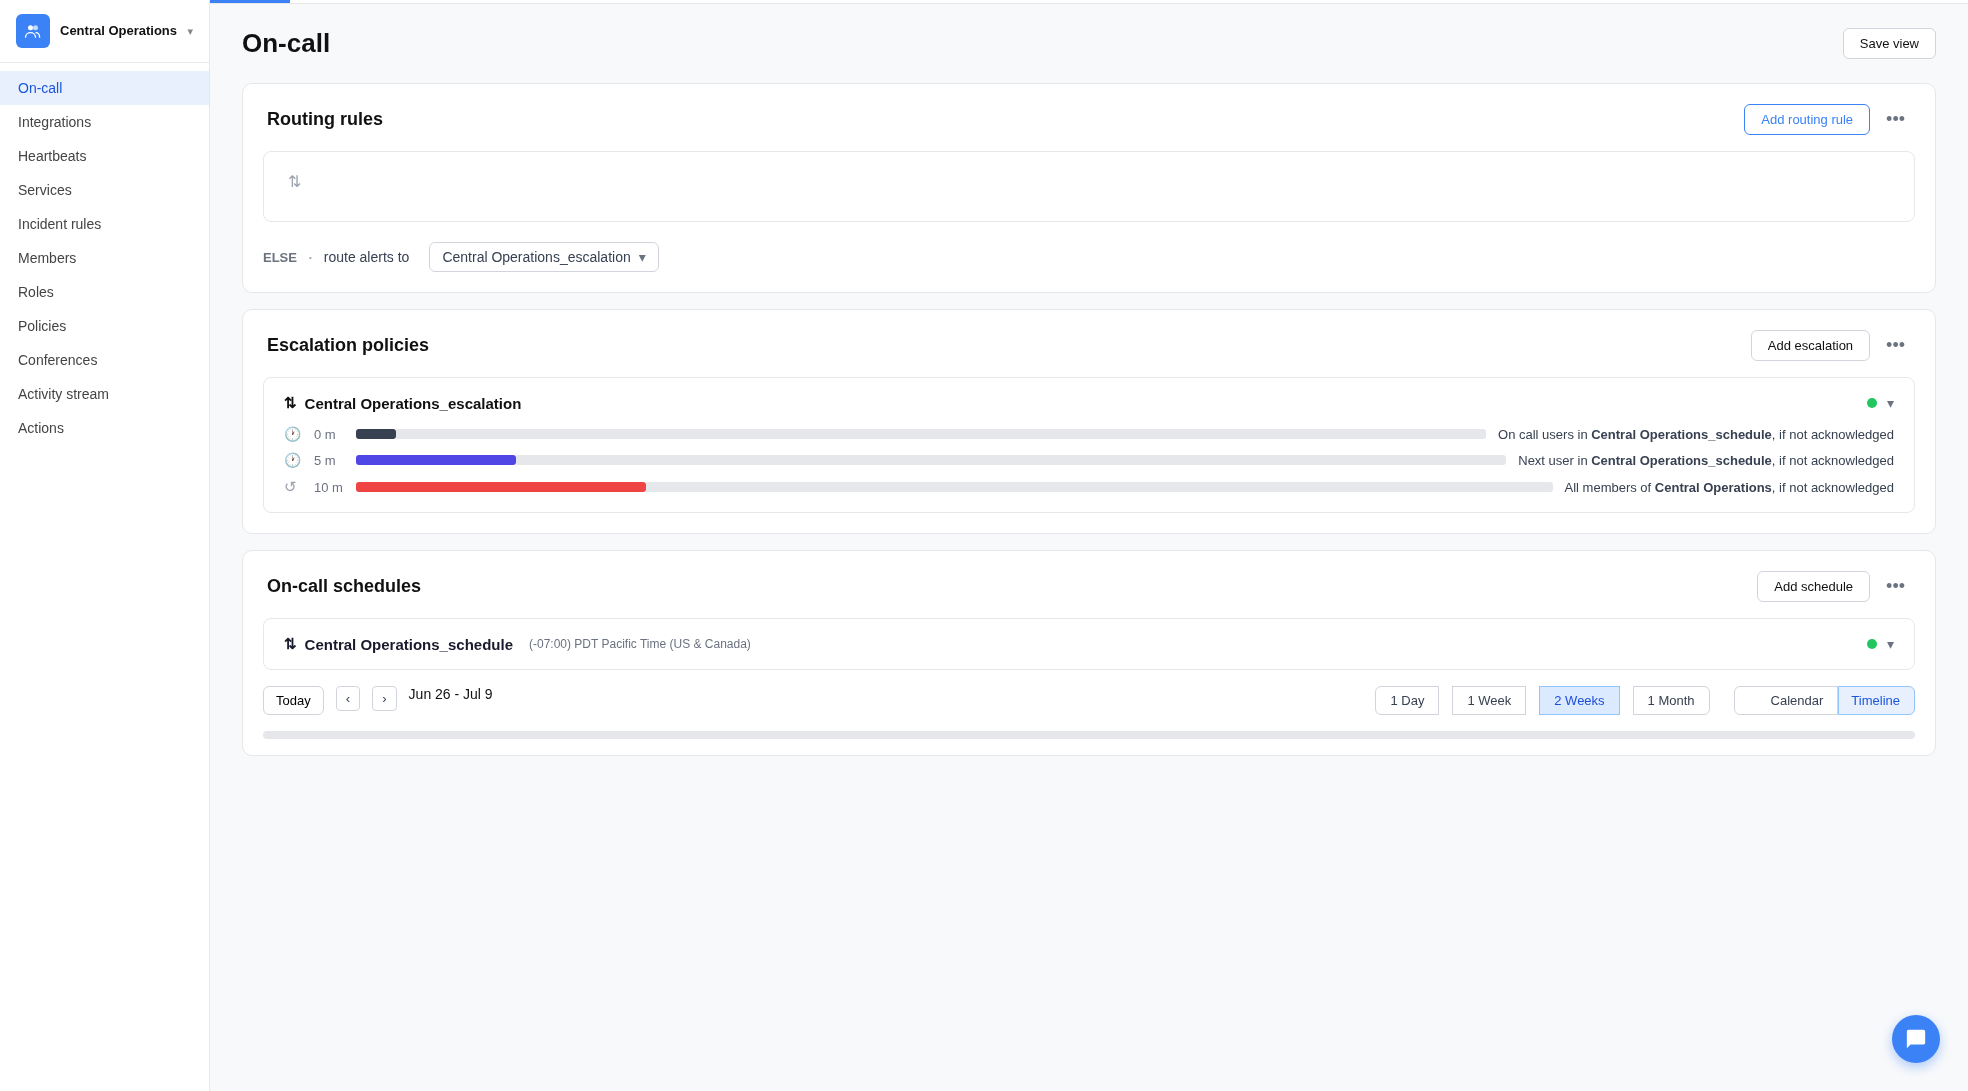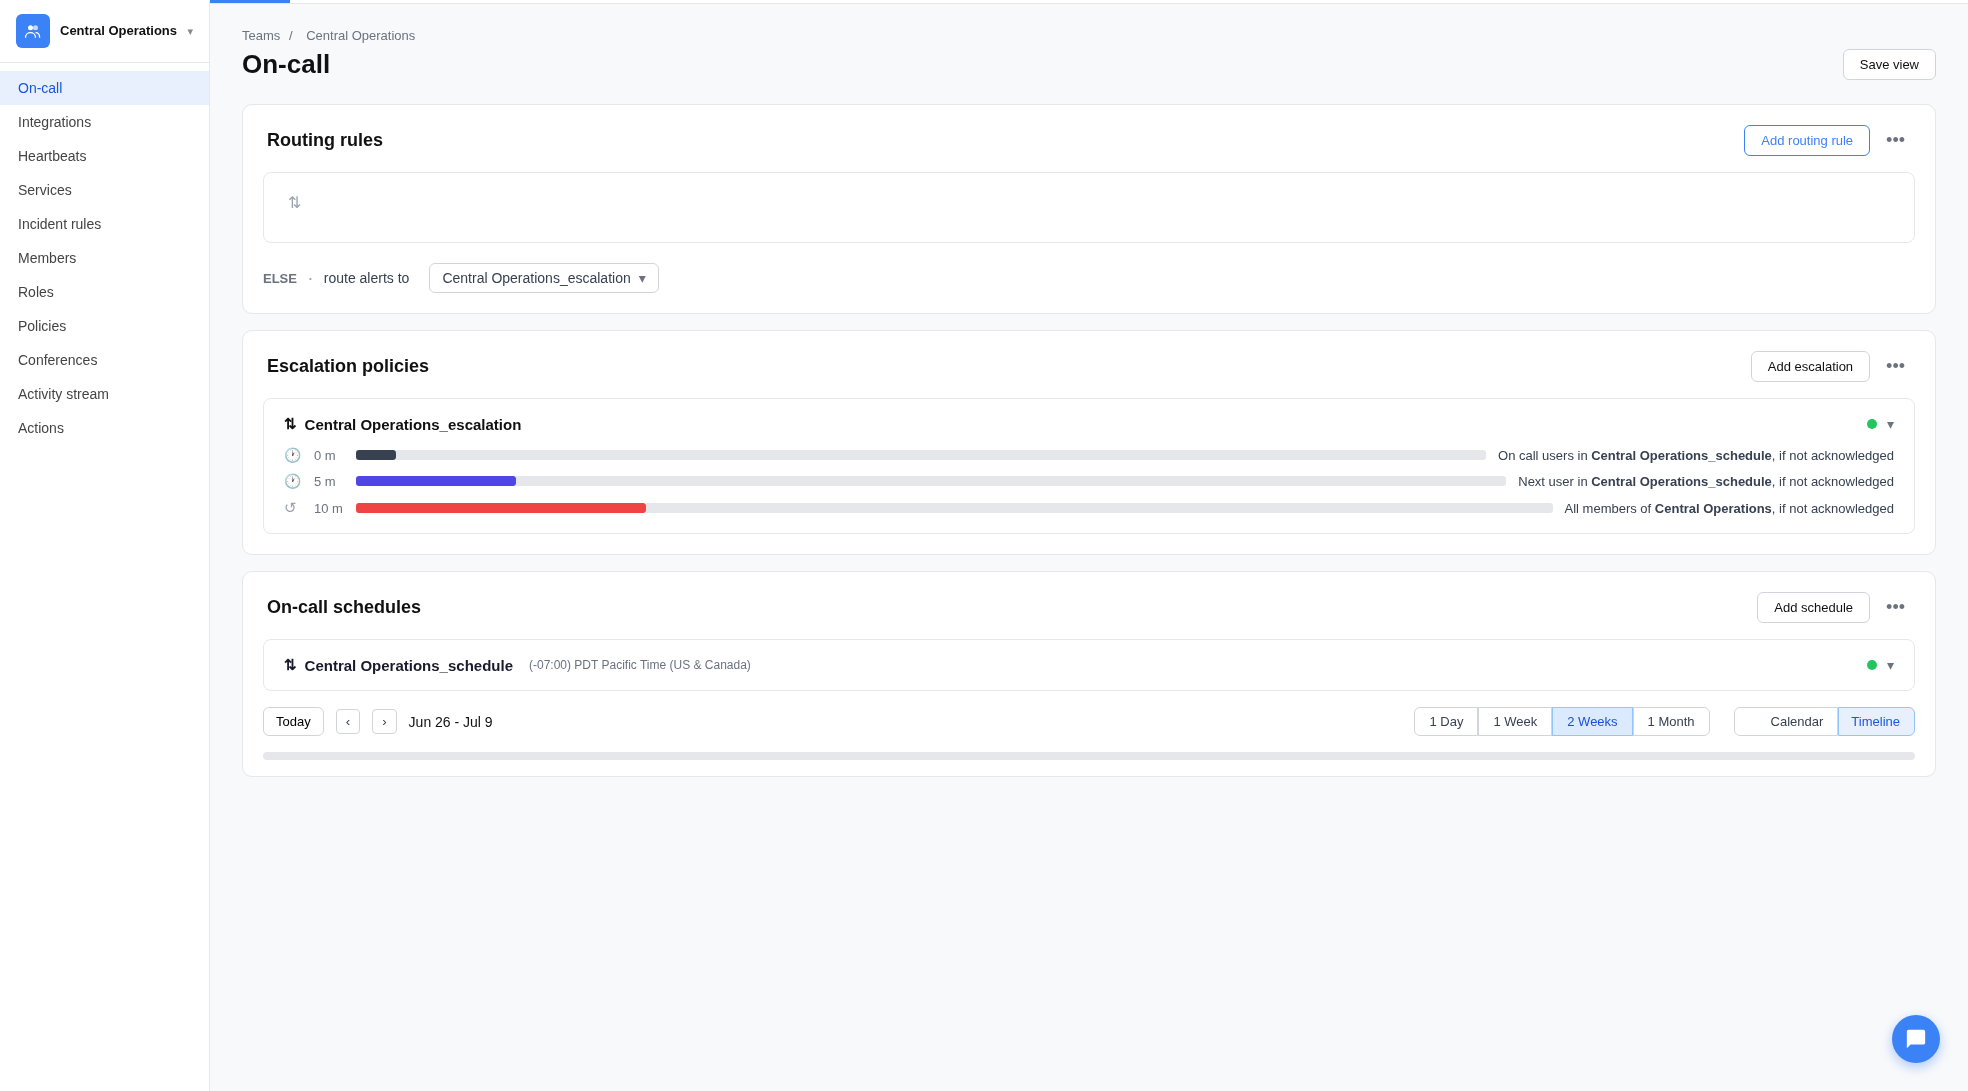--- a/index.html
+++ b/index.html
@@ -237,42 +237,42 @@
       padding: 16px 20px;
       border: 1px solid #e5e7eb;
       border-radius: 8px;
     }
     .schedule-name { font-size: 15px; font-weight: 600; display: flex; align-items: center; gap: 8px; }
     .schedule-tz { font-size: 12px; color: #6b7280; font-weight: 400; margin-left: 8px; }
 
     .calendar-controls {
       padding: 0 20px 16px;
       display: flex;
-      align-items: center;
+      align-items: flex-start;
       gap: 12px;
     }
     .btn-today {
       border: 1px solid #d1d5db;
       background: #fff;
       padding: 6px 12px;
       border-radius: 6px;
       cursor: pointer;
       font-size: 13px;
     }
     .btn-nav {
       background: none;
       border: 1px solid #d1d5db;
       border-radius: 4px;
       padding: 4px 9px;
       cursor: pointer;
       color: #374151;
     }
     .date-range { font-size: 14px; font-weight: 500; color: #111; }
 
-    .view-buttons { display: flex; gap: 0; margin-left: auto; }
+    .view-buttons { display: flex; gap: 13px; margin-left: auto; }
     .view-btn {
       border: 1px solid #d1d5db;
       background: #fff;
       padding: 6px 14px;
       cursor: pointer;
       font-size: 13px;
       color: #374151;
     }
     .view-btn:first-child { border-radius: 6px 0 0 6px; }
     .view-btn:last-child { border-radius: 0 6px 6px 0; }
@@ -341,25 +341,20 @@
     <div class="sidebar-item">Actions</div>
   </nav>
 </div>
 
 <div class="main">
   <div class="top-bar">
     <div class="top-bar-active"></div>
   </div>
   <div class="content">
 
-    <div class="breadcrumb">
-      <a href="#">Teams</a>
-      <span>/</span>
-      <span>Central Operations</span>
-    </div>
     <div class="page-header">
       <h1 class="page-title">On-call</h1>
       <button class="btn-outline">Save view</button>
     </div>
 
     <div class="section-card">
       <div class="section-header">
         <span class="section-title">Routing rules</span>
         <div class="section-actions">
           <button class="btn-primary">Add routing rule</button>

